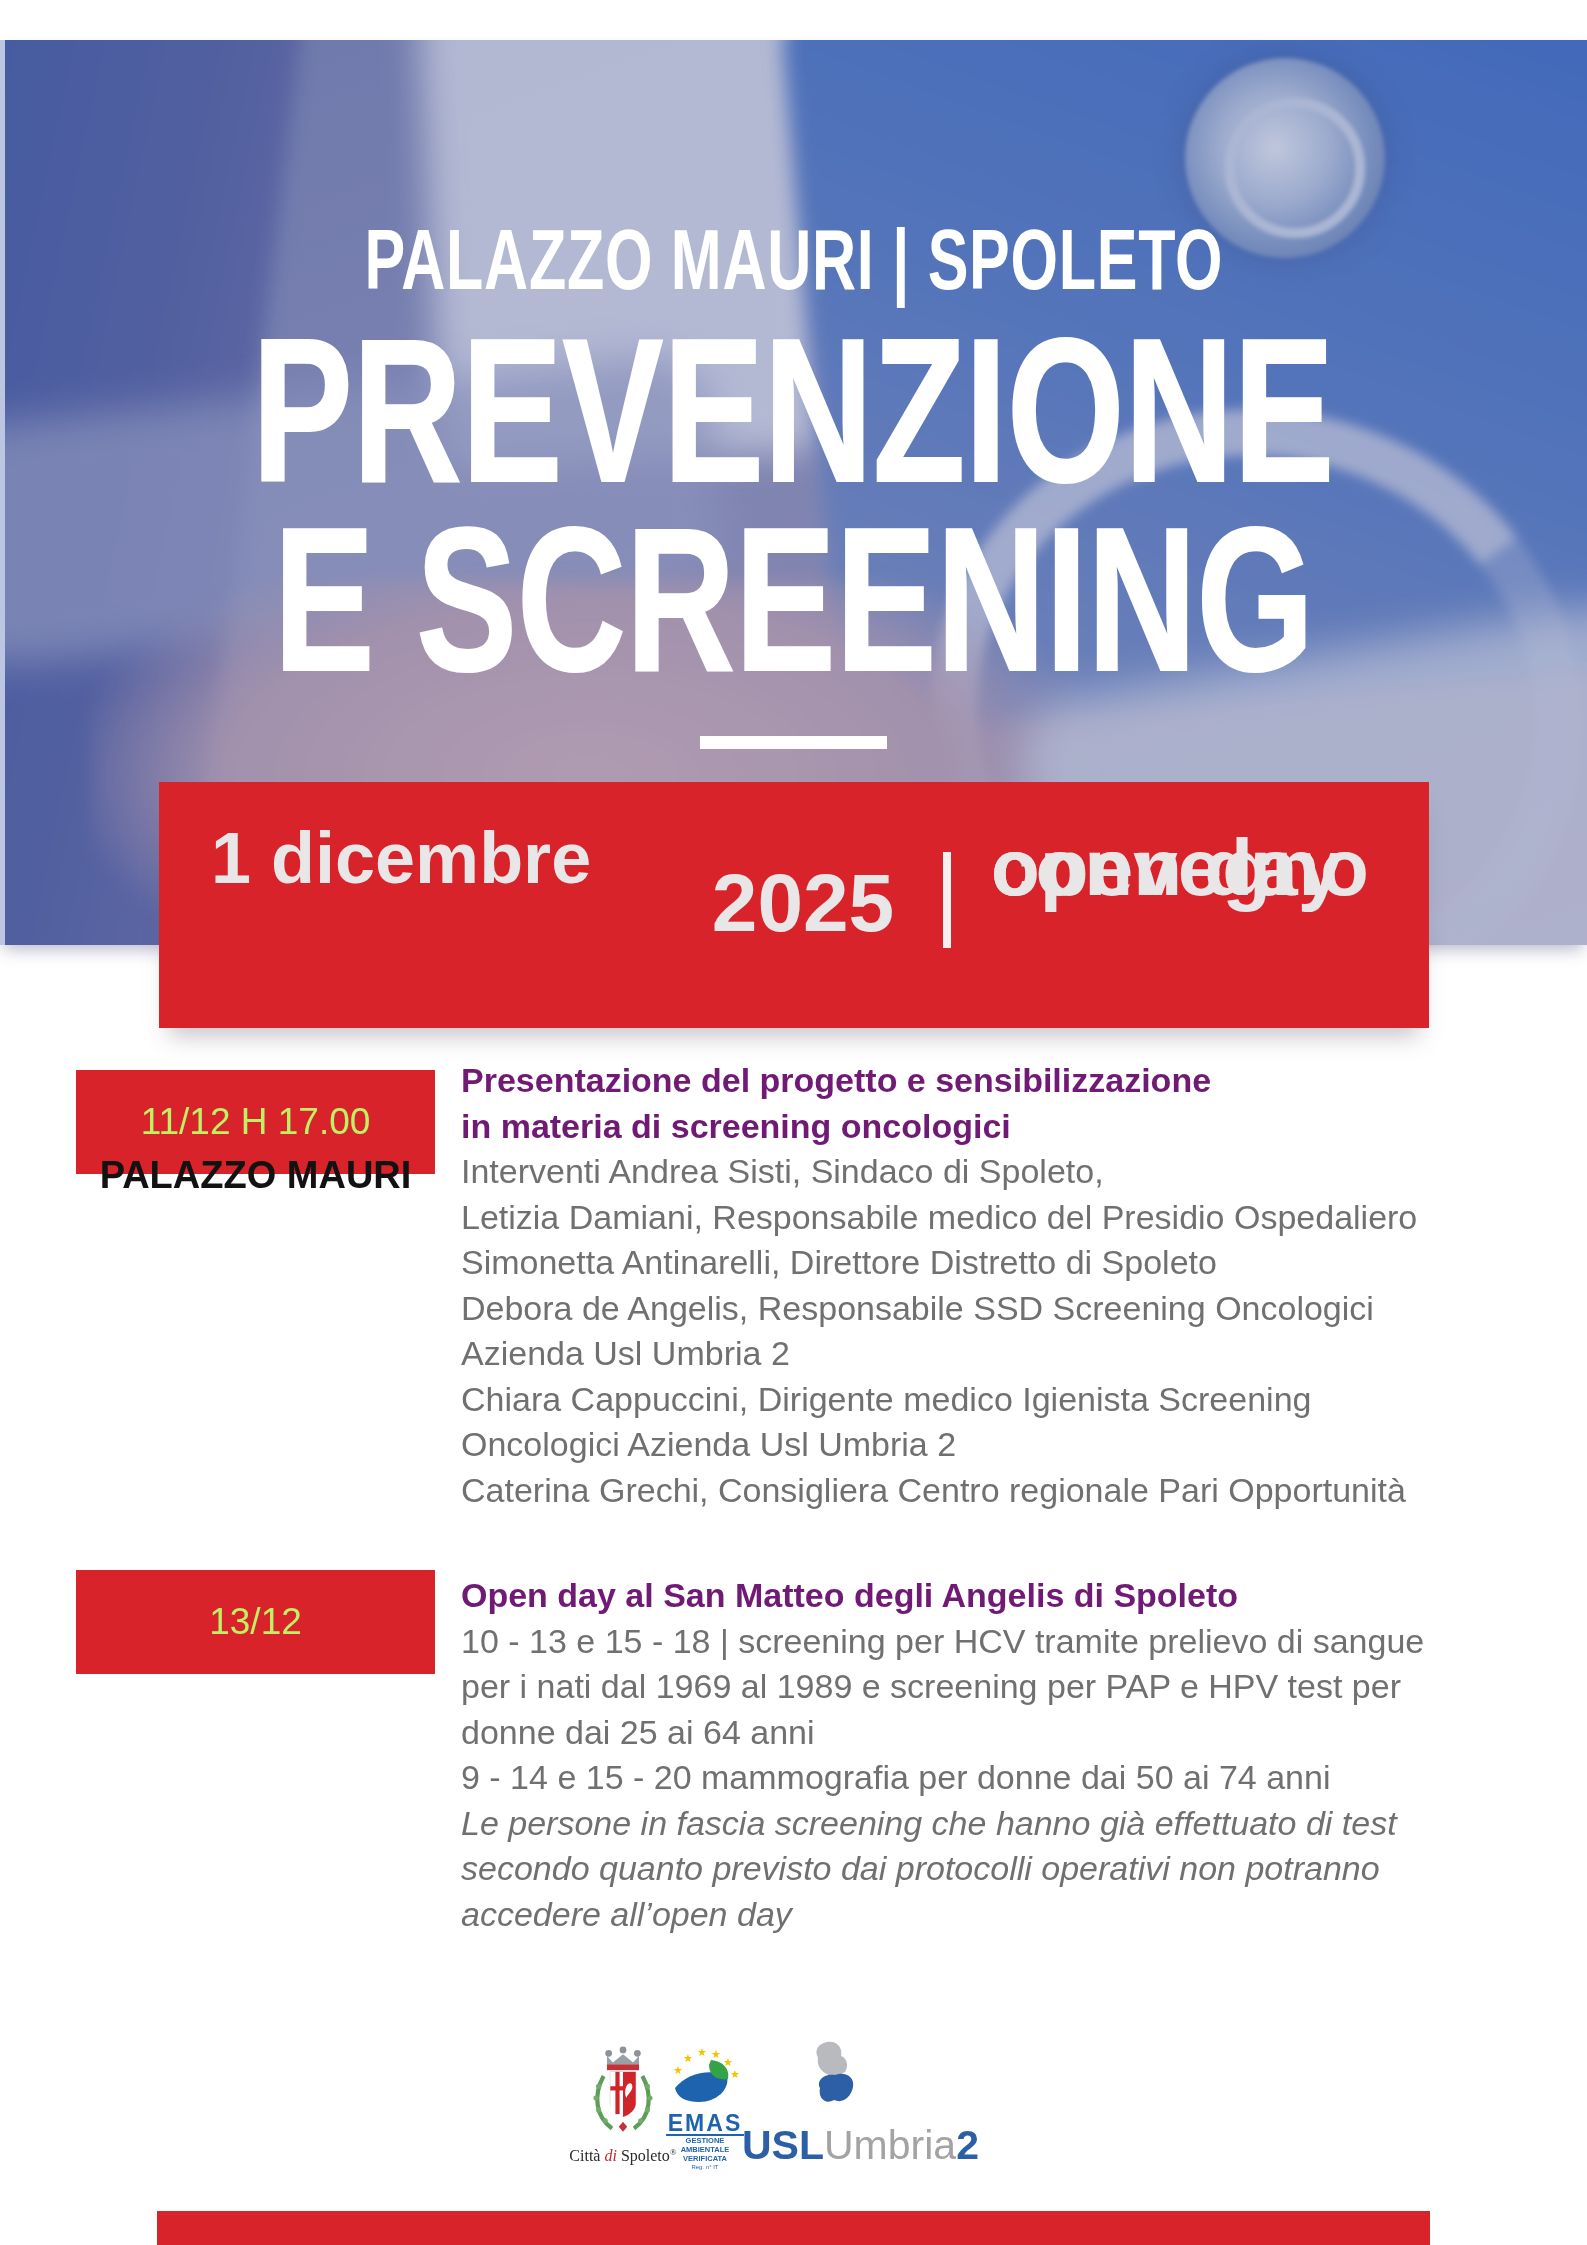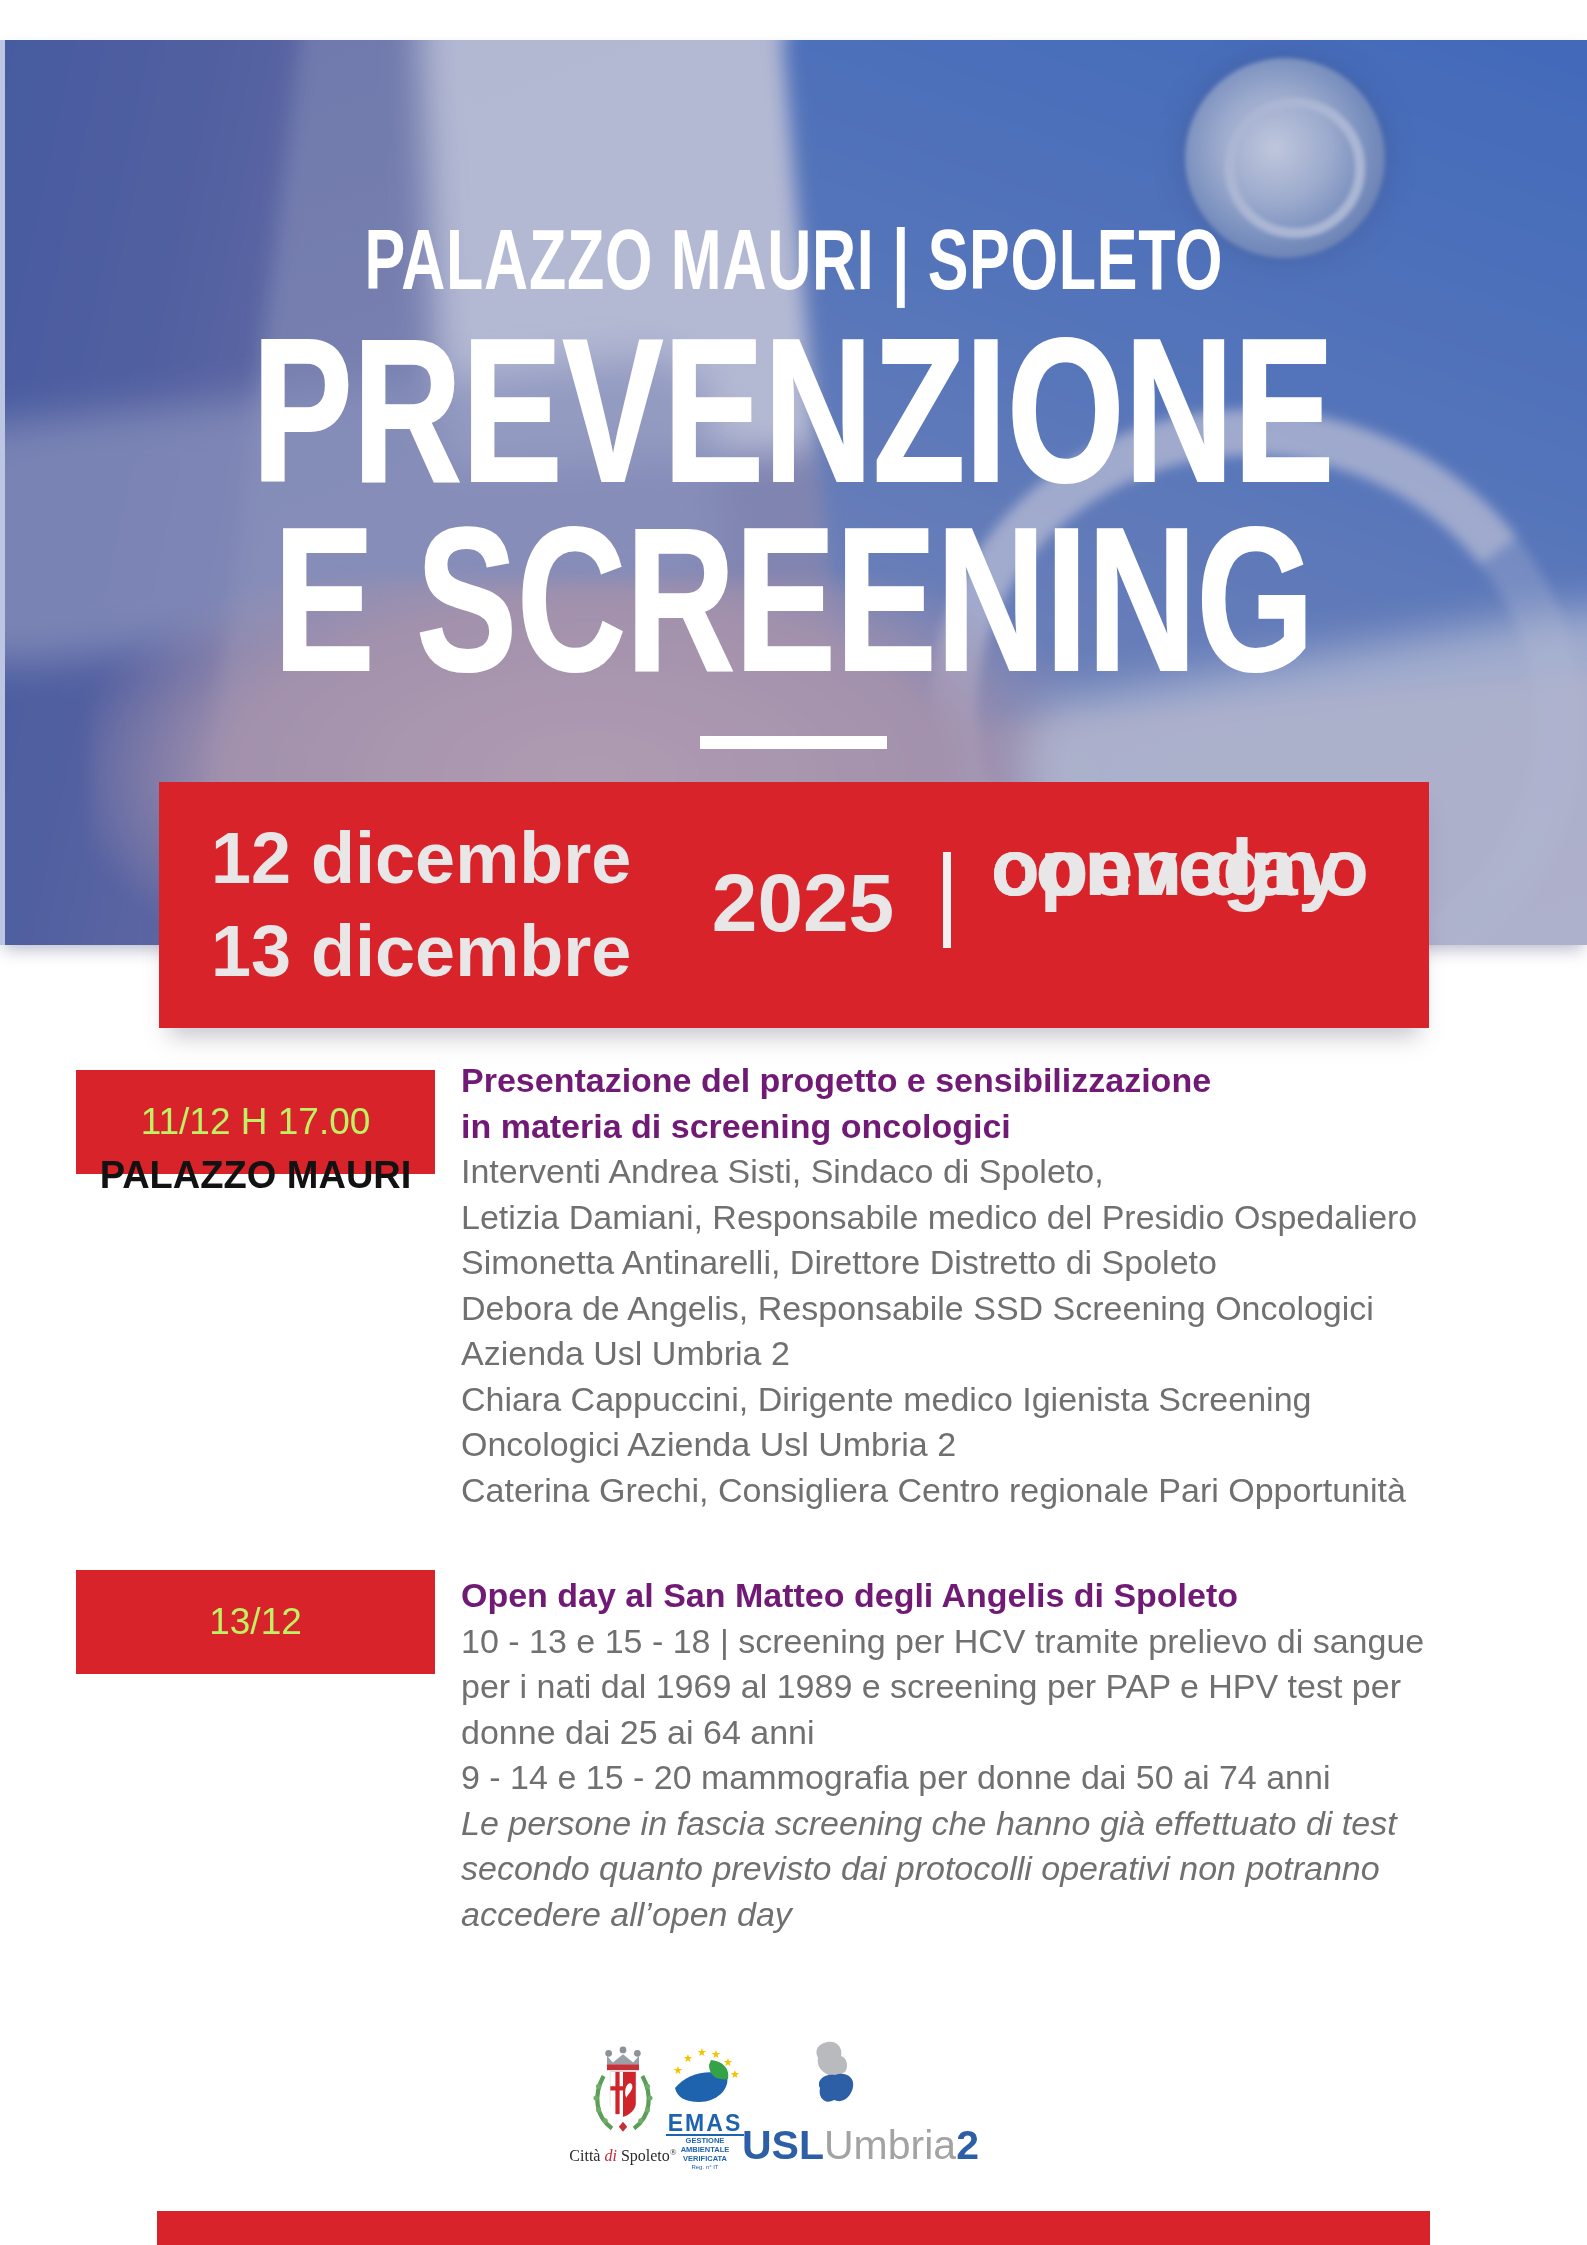--- a/index.html
+++ b/index.html
@@ -109,22 +109,21 @@
     <div class="hero-text title1">
       <span class="condensed">PREVENZIONE</span>
     </div>
     <div class="hero-text title2">
       <span class="condensed">E SCREENING</span>
     </div>
     <div class="hero-dash"></div>
   </div>
 
   <div class="banner">
-    <div class="date1">12 dicembre</div>
-    <div class="date2">13 dicembre</div>
+    <div class="date1">1 dicembre</div>
     <div class="year">2025</div>
     <div class="vbar"></div>
     <div class="right-block">
       <div>convegno</div>
       <div>open day</div>
     </div>
   </div>
 
   <div class="badge badge-1">11/12 H 17.00</div>
   <div class="loc loc-1">PALAZZO MAURI</div>

